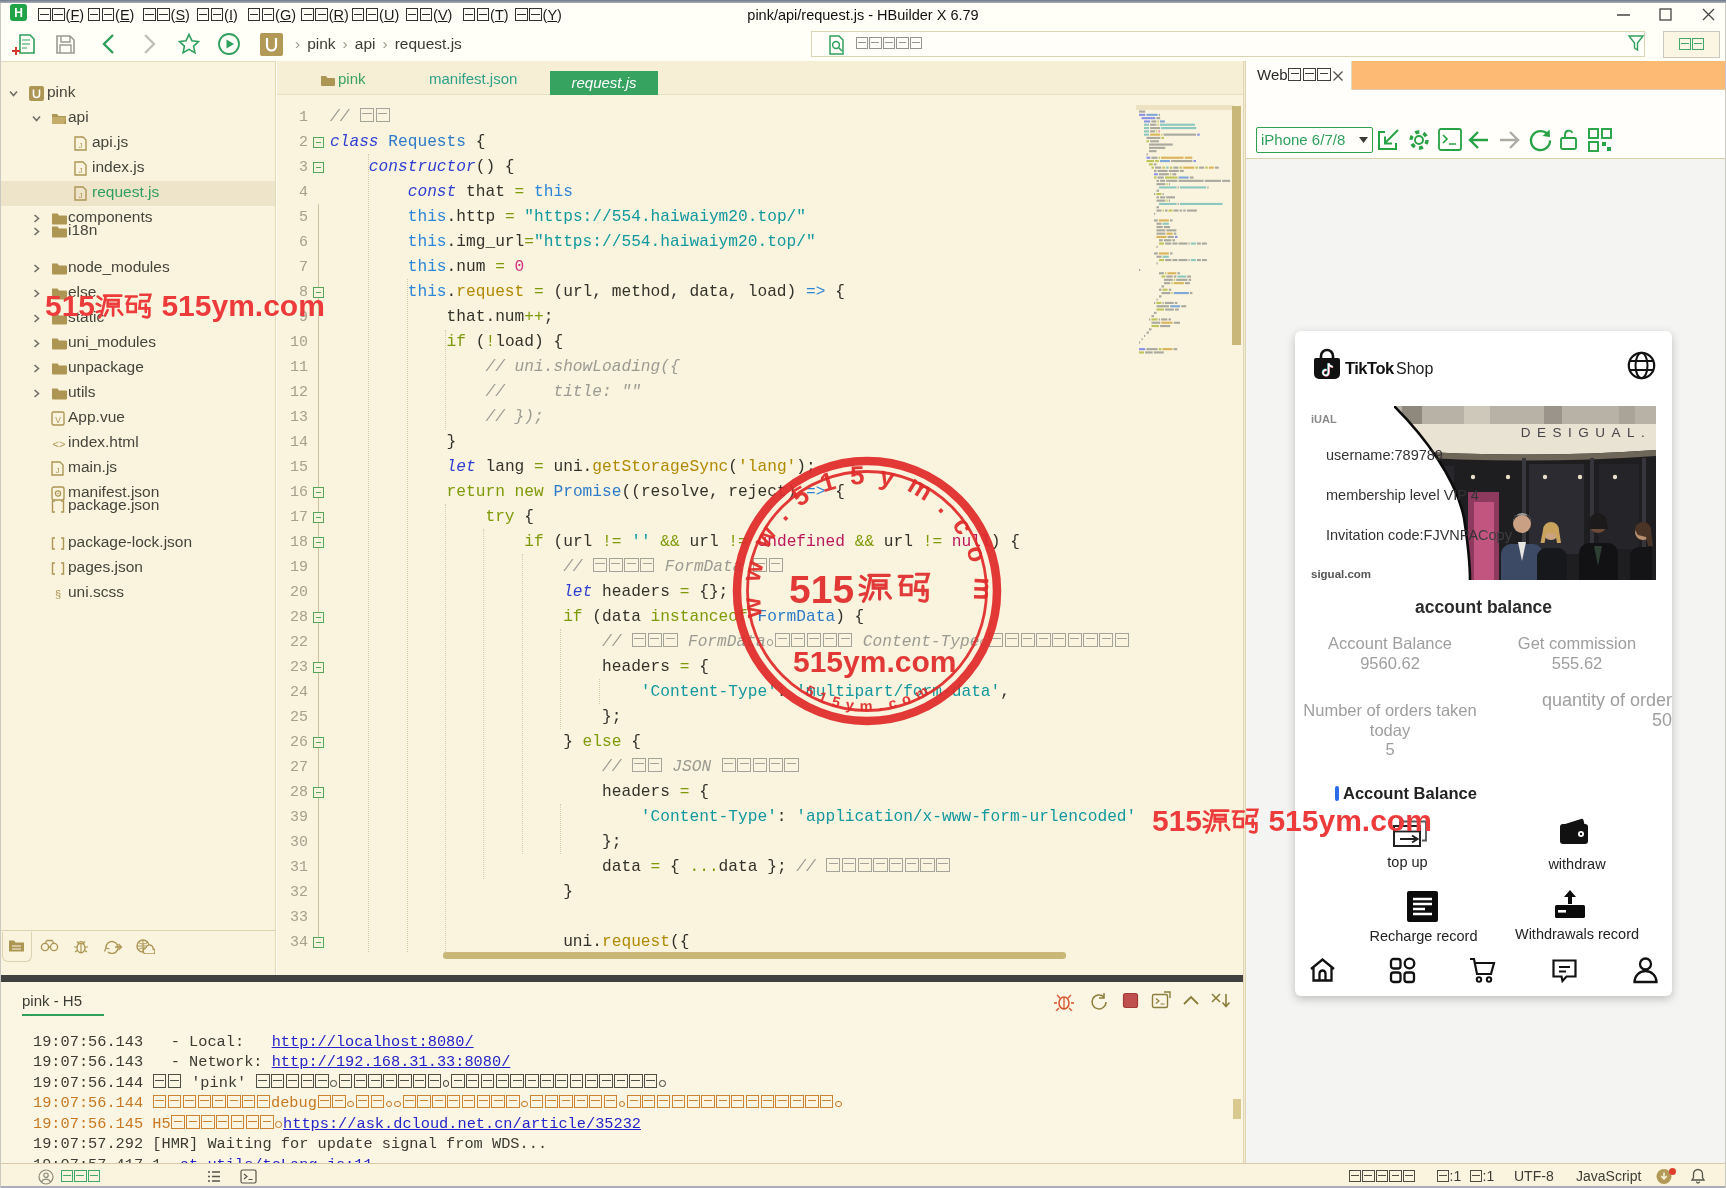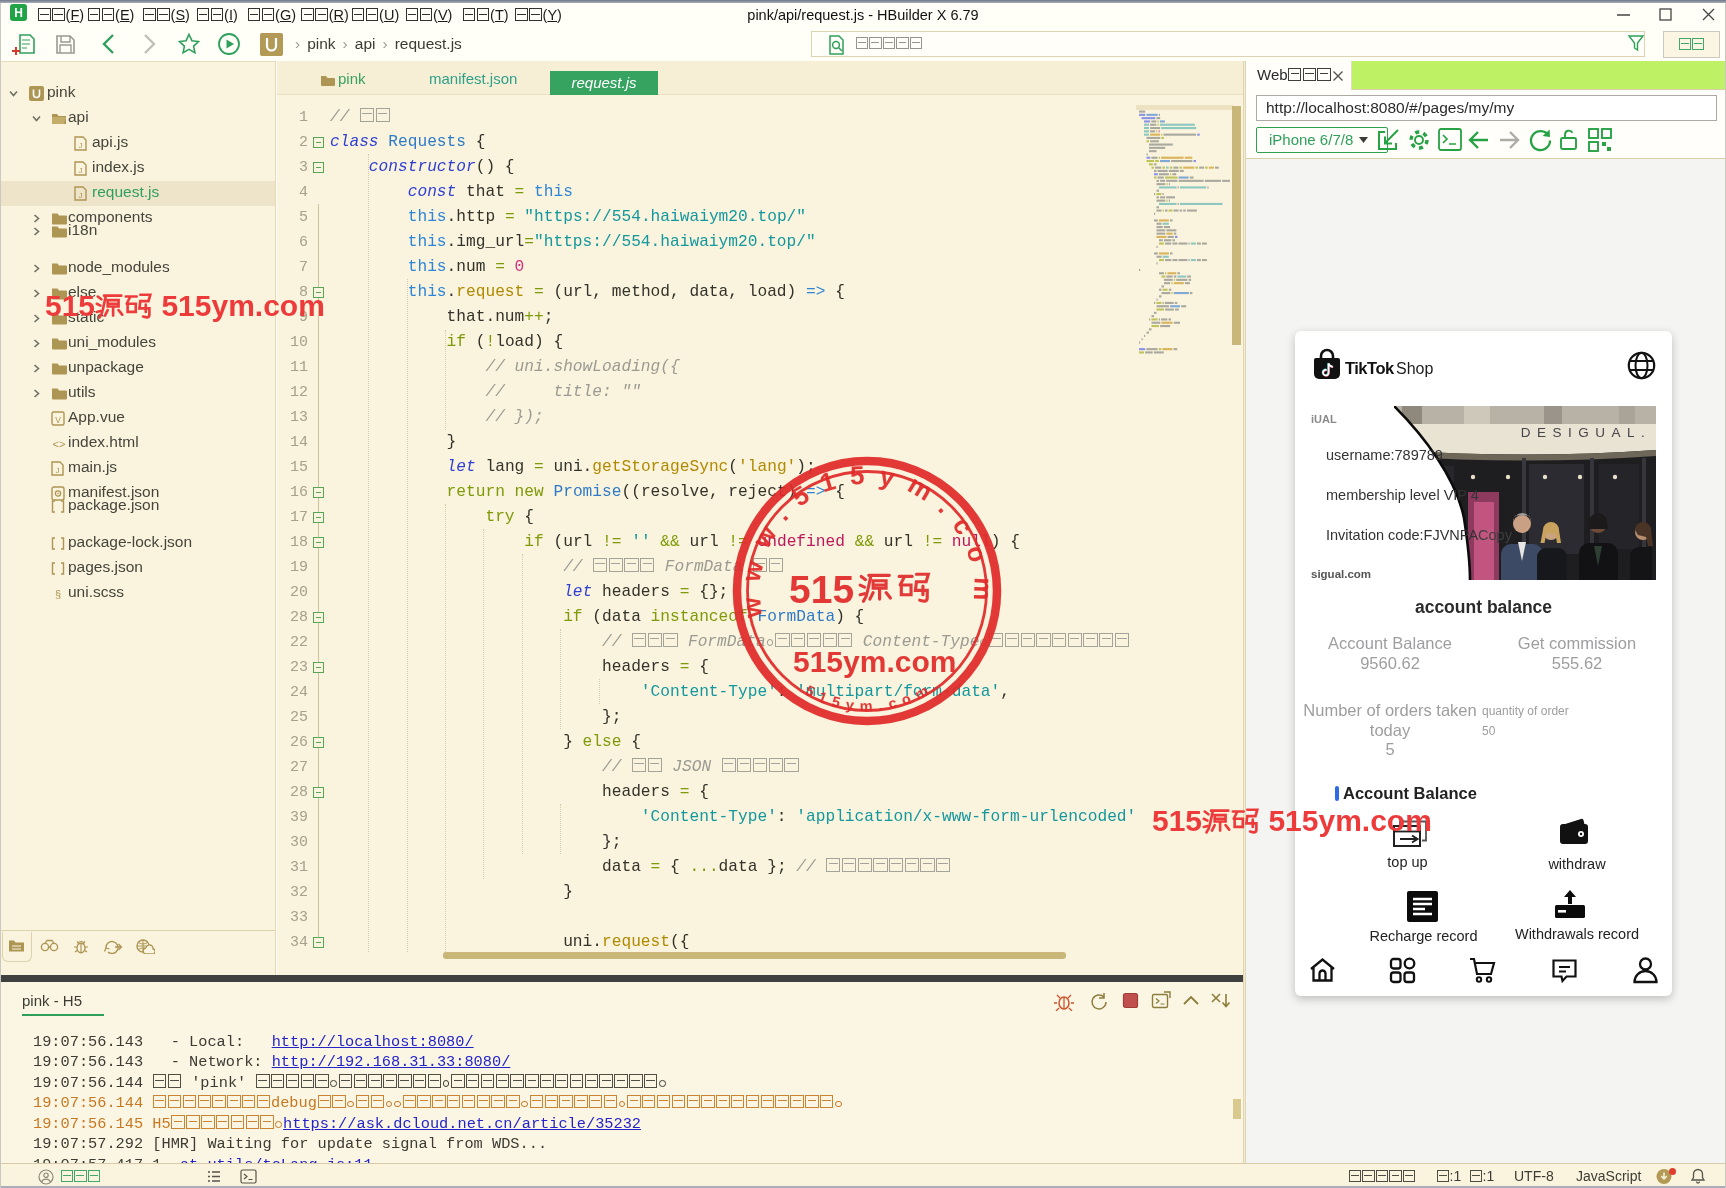--- a/index.html
+++ b/index.html
@@ -58,25 +58,25 @@
 #ctab{position:absolute;left:22px;top:10px;font-size:15px;color:#3c3c34}
 #ctabline{position:absolute;left:22px;top:32px;width:82px;height:2px;background:#2FA05C}
 #clog{position:absolute;left:33px;top:49.5px;font-family:"Liberation Mono",monospace;font-size:15.3px;line-height:20.5px;white-space:pre;color:#3C3C34}
 .lnk{color:#2424C8;text-decoration:underline}
 .org{color:#C87820}
 
 
 #statusbar{left:0;top:1163px;width:1726px;height:25px;background:#FAF3DE;border-top:1px solid #D6CBA6;font-size:14px;color:#3c3c34}
 
 #rpanel{left:1246px;top:61px;width:480px;height:1102px;background:#FAF3DC}
-#rtabbar{position:absolute;left:0;top:0;width:480px;height:29px;background:#bef264}
+#rtabbar{position:absolute;left:0;top:0;width:480px;height:29px;background:#fdba74}
 #rtab{position:absolute;left:0;top:0;width:106px;height:29px;background:#FFFEFA;border-right:1px solid #E3DBC0}
 #rwhite{position:absolute;left:0;top:29px;width:480px;height:69px;background:#FFFEFA;border-bottom:1px solid #D9CEA8}
 #urlbox{position:absolute;left:10px;top:5px;width:461px;height:26px;border:1px solid #ABABA3;background:#fff;font-size:15.5px;color:#2b2b2b;line-height:24px;padding-left:9px}
-#devsel{position:absolute;left:10px;top:37px;width:132px;height:26px;border:1.5px solid #2FA04E;border-radius:2px;color:#2FA05C;font-size:15px;line-height:23px;padding-left:12px}
+#devsel{position:absolute;left:10px;top:37px;width:117px;height:26px;border:1.5px solid #2FA04E;border-radius:2px;color:#2FA05C;font-size:15px;line-height:23px;padding-left:4px}
 #preview{position:absolute;left:0;top:98px;width:480px;height:1004px;background:#F4F4F2}
 #phone{position:absolute;left:49px;top:172px;width:377px;height:665px;background:#fff;border-radius:6px;box-shadow:0 3px 10px rgba(0,0,0,.22)}
 .ph{position:absolute;font-family:"Liberation Sans",sans-serif}
 .gray{color:#9E9EA0}
 
 .wm{position:absolute;color:#ED3B3B;font-size:30px;font-weight:bold;white-space:nowrap;z-index:40}
 .wm svg{vertical-align:-5px}
 #stamp{z-index:39}
 </style></head><body>
 <div class="abs" id="winTop"></div>
@@ -679,21 +679,20 @@
 <div class="abs" id="rpanel">
     <div id="rtabbar">
       <div id="rtab"></div>
       <div style="position:absolute;left:106px;top:28px;width:374px;height:1px;background:#D9CEA8"></div>
       <span class="abs" style="left:11px;top:5px;font-size:15px;color:#2b2b2b">Web<i class="c"></i><i class="c"></i><i class="c"></i></span>
       <svg class="abs" style="left:86px;top:9px" width="12" height="12">
         <path d="M1.5 1.5 l9 9 M10.5 1.5 l-9 9" stroke="#555" stroke-width="1.4"></path>
       </svg>
     </div>
     <div id="rwhite">
-      <div id="urlbox">http://localhost:8080/#/pages/my/my</div>
       <div id="devsel">iPhone 6/7/8</div>
       <svg class="abs" style="left:113px;top:47px" width="10" height="8">
         <path d="M0 0 h9 l-4.5 6 z" fill="#3c3c34"></path>
       </svg>
       <svg class="abs" style="left:129px;top:37px" width="28" height="26">
         <path d="M10 5 h-6 v17 h17 v-6" fill="none" stroke="#27A245" stroke-width="2"></path>
         <path d="M23 3 L10 16 M10 9.5 v7 h7" fill="none" stroke="#27A245" stroke-width="2"></path>
       </svg>
       <svg class="abs" style="left:160px;top:37px" width="28" height="26">
         <circle cx="13" cy="13" r="4" fill="none" stroke="#27A245" stroke-width="1.9"></circle>
@@ -783,21 +782,21 @@
         </svg>
         <div class="ph" style="left:16px;top:82px;font-size:11px;color:#8a8a8a;font-weight:bold">iUAL</div>
         <div class="ph" style="left:16px;top:237px;font-size:11.5px;color:#555;font-weight:bold">sigual.com</div>
         <div class="ph" style="left:31px;top:116px;font-size:14.5px;color:#333">username:789789</div>
         <div class="ph" style="left:31px;top:156px;font-size:14.5px;color:#333">membership level VIP 4</div>
         <div class="ph" style="left:31px;top:196px;font-size:14.5px;color:#333">Invitation code:FJVNPA<span style="color:#3f3f3f">Copy</span></div>
         <div class="ph" style="left:0;top:266px;width:377px;text-align:center;font-size:17.5px;font-weight:bold;color:#2b2b2b">account balance</div>
         <div class="ph gray" style="left:0px;top:303px;width:190px;text-align:center;font-size:16.5px;line-height:19.5px">Account Balance<br>9560.62</div>
         <div class="ph gray" style="left:187px;top:303px;width:190px;text-align:center;font-size:16.5px;line-height:19.5px">Get commission<br>555.62</div>
         <div class="ph gray" style="left:0px;top:370px;width:190px;text-align:center;font-size:16.5px;line-height:19.5px">Number of orders taken<br>today<br>5</div>
-        <div class="ph gray" style="left:187px;top:371px;width:190px;text-align:left;font-size:12px;line-height:19.5px">quantity of order<br>50</div>
+        <div class="ph gray" style="left:187px;top:360px;width:190px;text-align:right;font-size:18px;line-height:19.5px">quantity of order<br>50</div>
         <div class="ph" style="left:40px;top:455px;width:4px;height:15px;background:#2E6BE6;border-radius:2px"></div>
         <div class="ph" style="left:48px;top:453px;font-size:16.5px;font-weight:bold;color:#222">Account Balance</div>
         <svg class="ph" style="left:97px;top:487px" width="36" height="32" viewBox="0 0 36 32">
           <path d="M8 8 v-4.5 h26 v19 h-4" fill="none" stroke="#555" stroke-width="1.8"></path>
           <rect x="2" y="8" width="26" height="20" fill="#fff" stroke="#222" stroke-width="2"></rect>
           <path d="M2 13.5 h26" stroke="#222" stroke-width="1.8"></path>
           <path d="M8 21 h16 M20 17.5 l5.5 3.5 -5.5 3.5" fill="none" stroke="#222" stroke-width="2"></path>
         </svg>
         <div class="ph" style="left:0;top:523px;width:225px;text-align:center;font-size:14.5px;color:#222">top up</div>
         <svg class="ph" style="left:262px;top:485px" width="34" height="32" viewBox="0 0 34 32">

